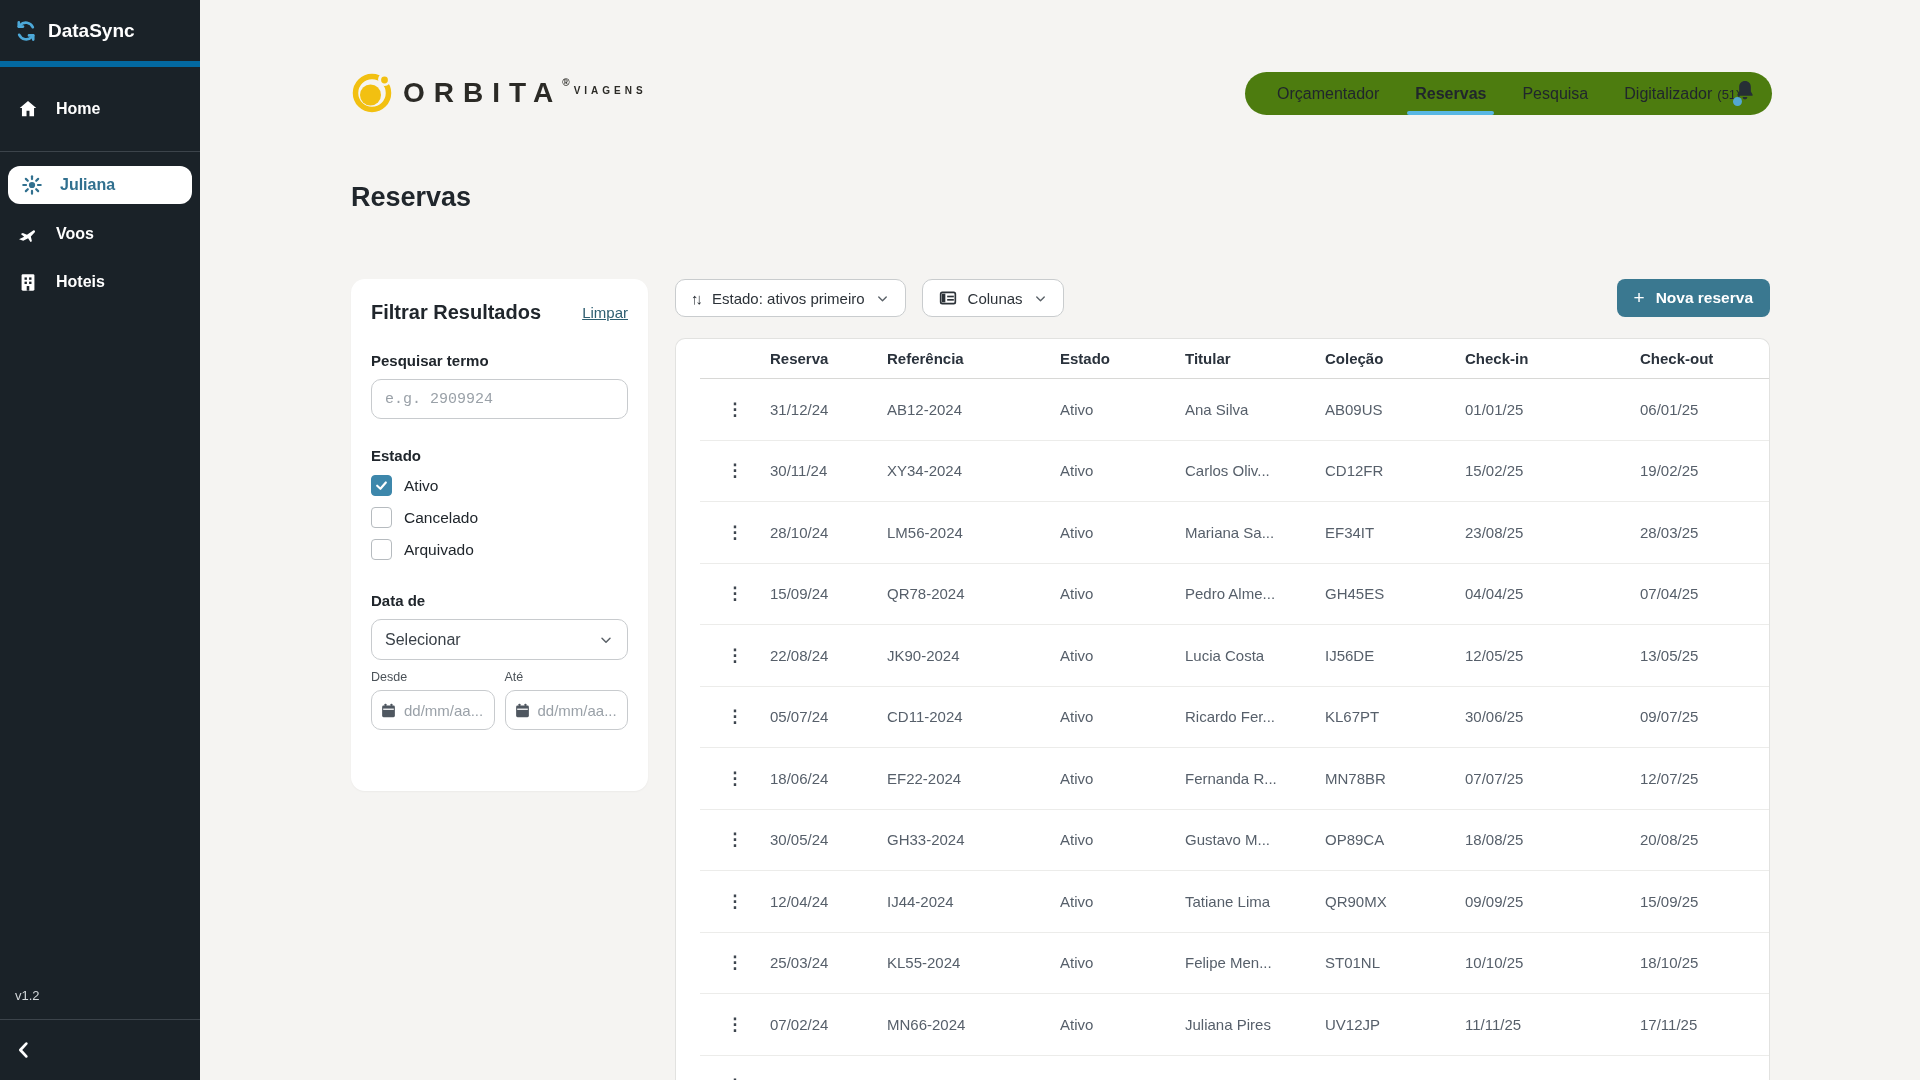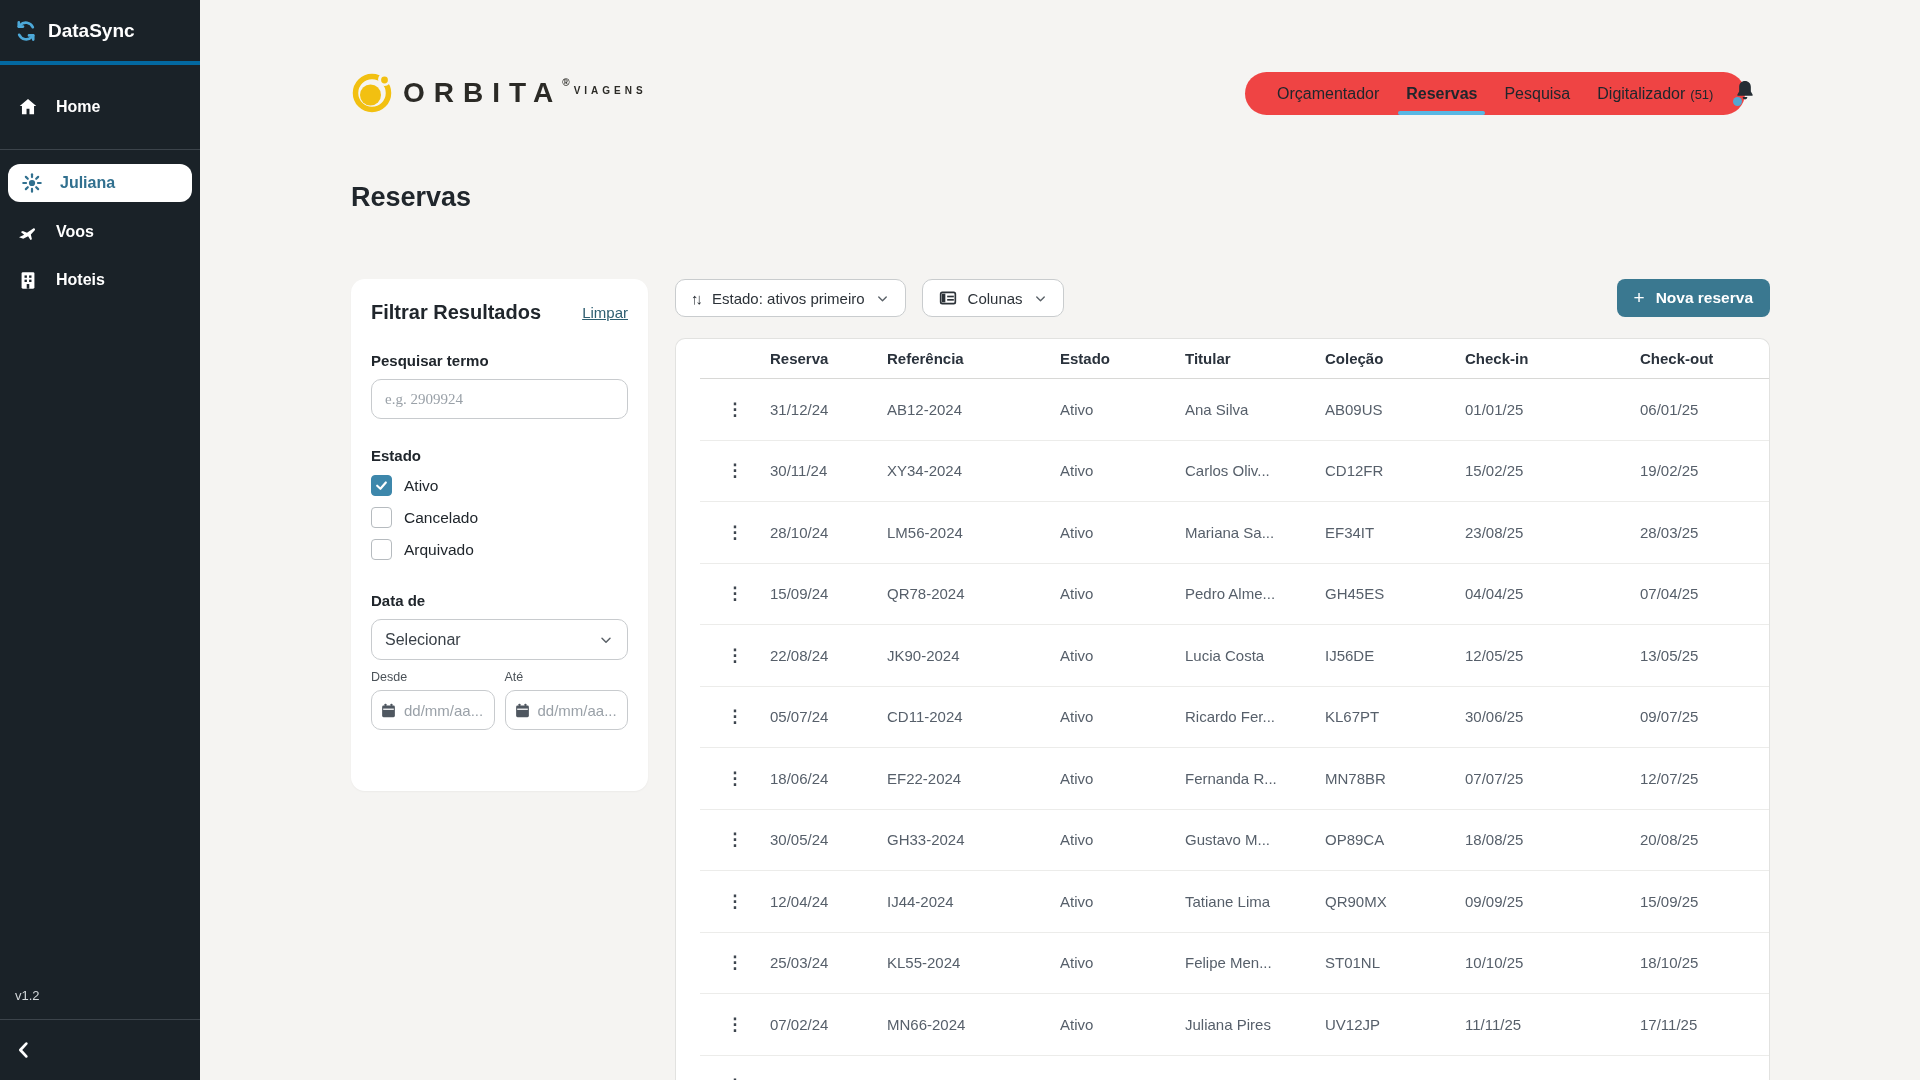--- a/index.html
+++ b/index.html
@@ -2,56 +2,56 @@
 <html><head>
 <meta charset="utf-8">
 <style>
   html,body{margin:0;padding:0;}
   body{
     width:1920px;height:1080px;overflow:hidden;position:relative;
     background:#f5f4f2;font-family:"Liberation Sans",sans-serif;color:#20262c;
   }
   
   .sidebar{position:absolute;left:0;top:0;width:200px;height:1080px;background:#1a2228;display:flex;flex-direction:column;}
-  .sb-header{height:61px;display:flex;align-items:center;gap:10px;padding:0 14px;border-bottom:4px solid #0369a1;flex:none;}
+  .sb-header{height:61px;display:flex;align-items:center;gap:10px;padding:0 14px;border-bottom:6px solid #0369a1;flex:none;}
   .sb-logo-text{color:#fff;font-size:19px;font-weight:bold;}
   .sb-group-home{padding:18px 0;border-bottom:1px solid #3c444b;}
   .side-item{display:flex;align-items:center;gap:16px;height:48px;padding:0 16px;color:#fff;font-weight:bold;font-size:16px;cursor:pointer;}
   .sb-group-nav{padding-top:14px;}
   .side-item.active{background:#fff;color:#31708f;margin:0 8px 6px 8px;height:38px;border-radius:12px;padding:0 12px;}
   .side-item .ic{width:24px;display:flex;justify-content:center;flex:none;}
   .sb-spacer{flex:1;}
   .sb-version{color:#d4d8db;font-size:13px;padding:0 0 16px 15px;}
   .sb-footer{border-top:1px solid #3c444b;height:60px;display:flex;align-items:center;padding-left:13px;}
   
   .main{position:absolute;left:200px;top:0;width:1720px;height:1080px;}
   
   .brand{position:absolute;left:151px;top:72px;display:flex;align-items:center;}
   .brand-name{font-size:28px;font-weight:bold;letter-spacing:9px;color:#2b2a26;margin-left:10px;}
   .brand-reg{font-size:10px;vertical-align:top;letter-spacing:0;}
   .brand-tag{font-size:10px;font-weight:bold;letter-spacing:4px;color:#2b2a26;margin-left:4px;margin-top:-6px;}
   
-  .topnav{position:absolute;left:1045px;top:72px;height:43px;background:#ef4444;border-radius:22px;display:flex;align-items:center;padding:0 32px;gap:27px;}
+  .topnav{position:absolute;left:1045px;top:72px;height:43px;background:#4d7c0f;border-radius:22px;display:flex;align-items:center;padding:0 32px;gap:36px;}
   .nav-item{font-size:16px;color:#20262c;cursor:pointer;white-space:nowrap;display:flex;align-items:baseline;gap:5px;}
   .nav-item.active{font-weight:bold;position:relative;}
   .nav-item.active::after{content:"";position:absolute;left:-8px;right:-8px;bottom:-12px;height:4px;background:#58b7e4;border-radius:2px;}
   .nav-suffix{font-size:13px;}
   .bell-wrap{position:absolute;left:1532px;top:78px;width:30px;height:30px;cursor:pointer;}
   .bell-dot{position:absolute;left:1px;bottom:2px;width:9px;height:9px;border-radius:50%;background:#53a7d2;}
   
   .page-title{position:absolute;left:151px;top:182px;font-size:27px;font-weight:bold;color:#20262c;}
   
   .filter-card{position:absolute;left:151px;top:279px;width:297px;height:512px;background:#fff;border-radius:14px;
     padding:22px 20px;box-sizing:border-box;box-shadow:0 1px 2px rgba(0,0,0,.04);}
   .fc-head{display:flex;align-items:center;justify-content:space-between;}
   .fc-title{font-size:20px;font-weight:bold;}
   .fc-clear{font-size:15px;color:#2e5e70;text-decoration:underline;cursor:pointer;}
   .fc-label{font-size:15px;font-weight:bold;margin-top:28px;}
   .fc-input{margin-top:10px;width:100%;height:40px;border:1px solid #c8cbce;border-radius:10px;box-sizing:border-box;
-    padding:0 13px;font-size:15px;font-family:Liberation Serif, serif;color:#20262c;background:#fff;outline:none;}
+    padding:0 13px;font-size:15px;font-family:Liberation Mono, monospace;color:#20262c;background:#fff;outline:none;}
   .fc-input::placeholder{color:#9aa1a8;}
   .chk-row{display:flex;align-items:center;gap:12px;margin-top:11px;cursor:pointer;}
   .chk-box{width:21px;height:21px;border:1.5px solid #b6bbbf;border-radius:4px;box-sizing:border-box;background:#fff;display:flex;align-items:center;justify-content:center;flex:none;}
   .chk-box.checked{background:#3d87ab;border-color:#3d87ab;}
   .chk-label{font-size:15.5px;}
   .fc-select{margin-top:10px;width:100%;height:41px;border:1px solid #c8cbce;border-radius:10px;box-sizing:border-box;
     display:flex;align-items:center;justify-content:space-between;padding:0 13px;font-size:16px;color:#3a4148;cursor:pointer;background:#fff;}
   .date-row{display:flex;gap:10px;margin-top:10px;}
   .date-col{width:124px;}
   .date-small-label{font-size:12.5px;color:#4b5258;margin-bottom:6px;}

